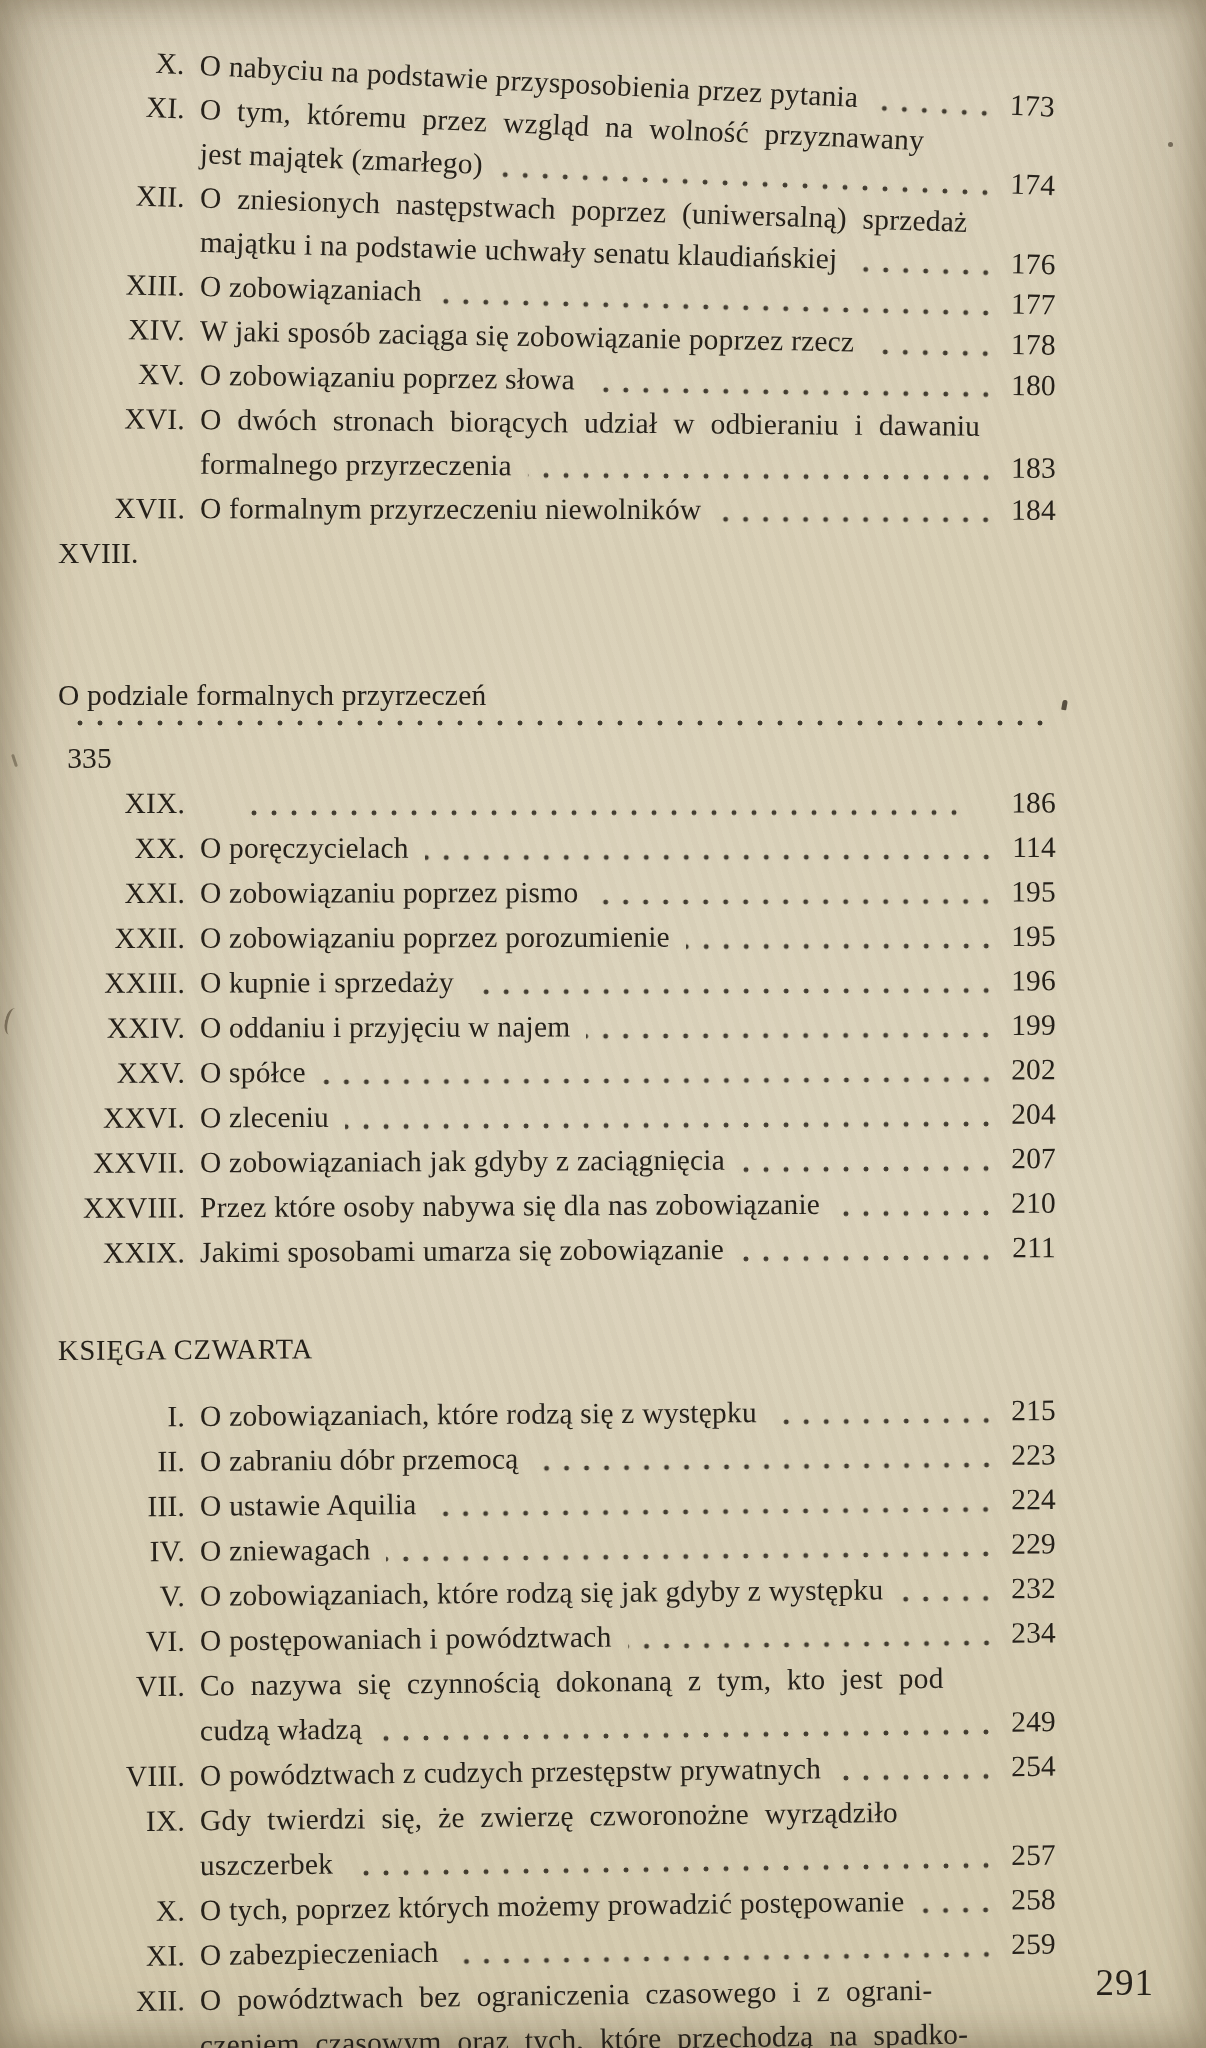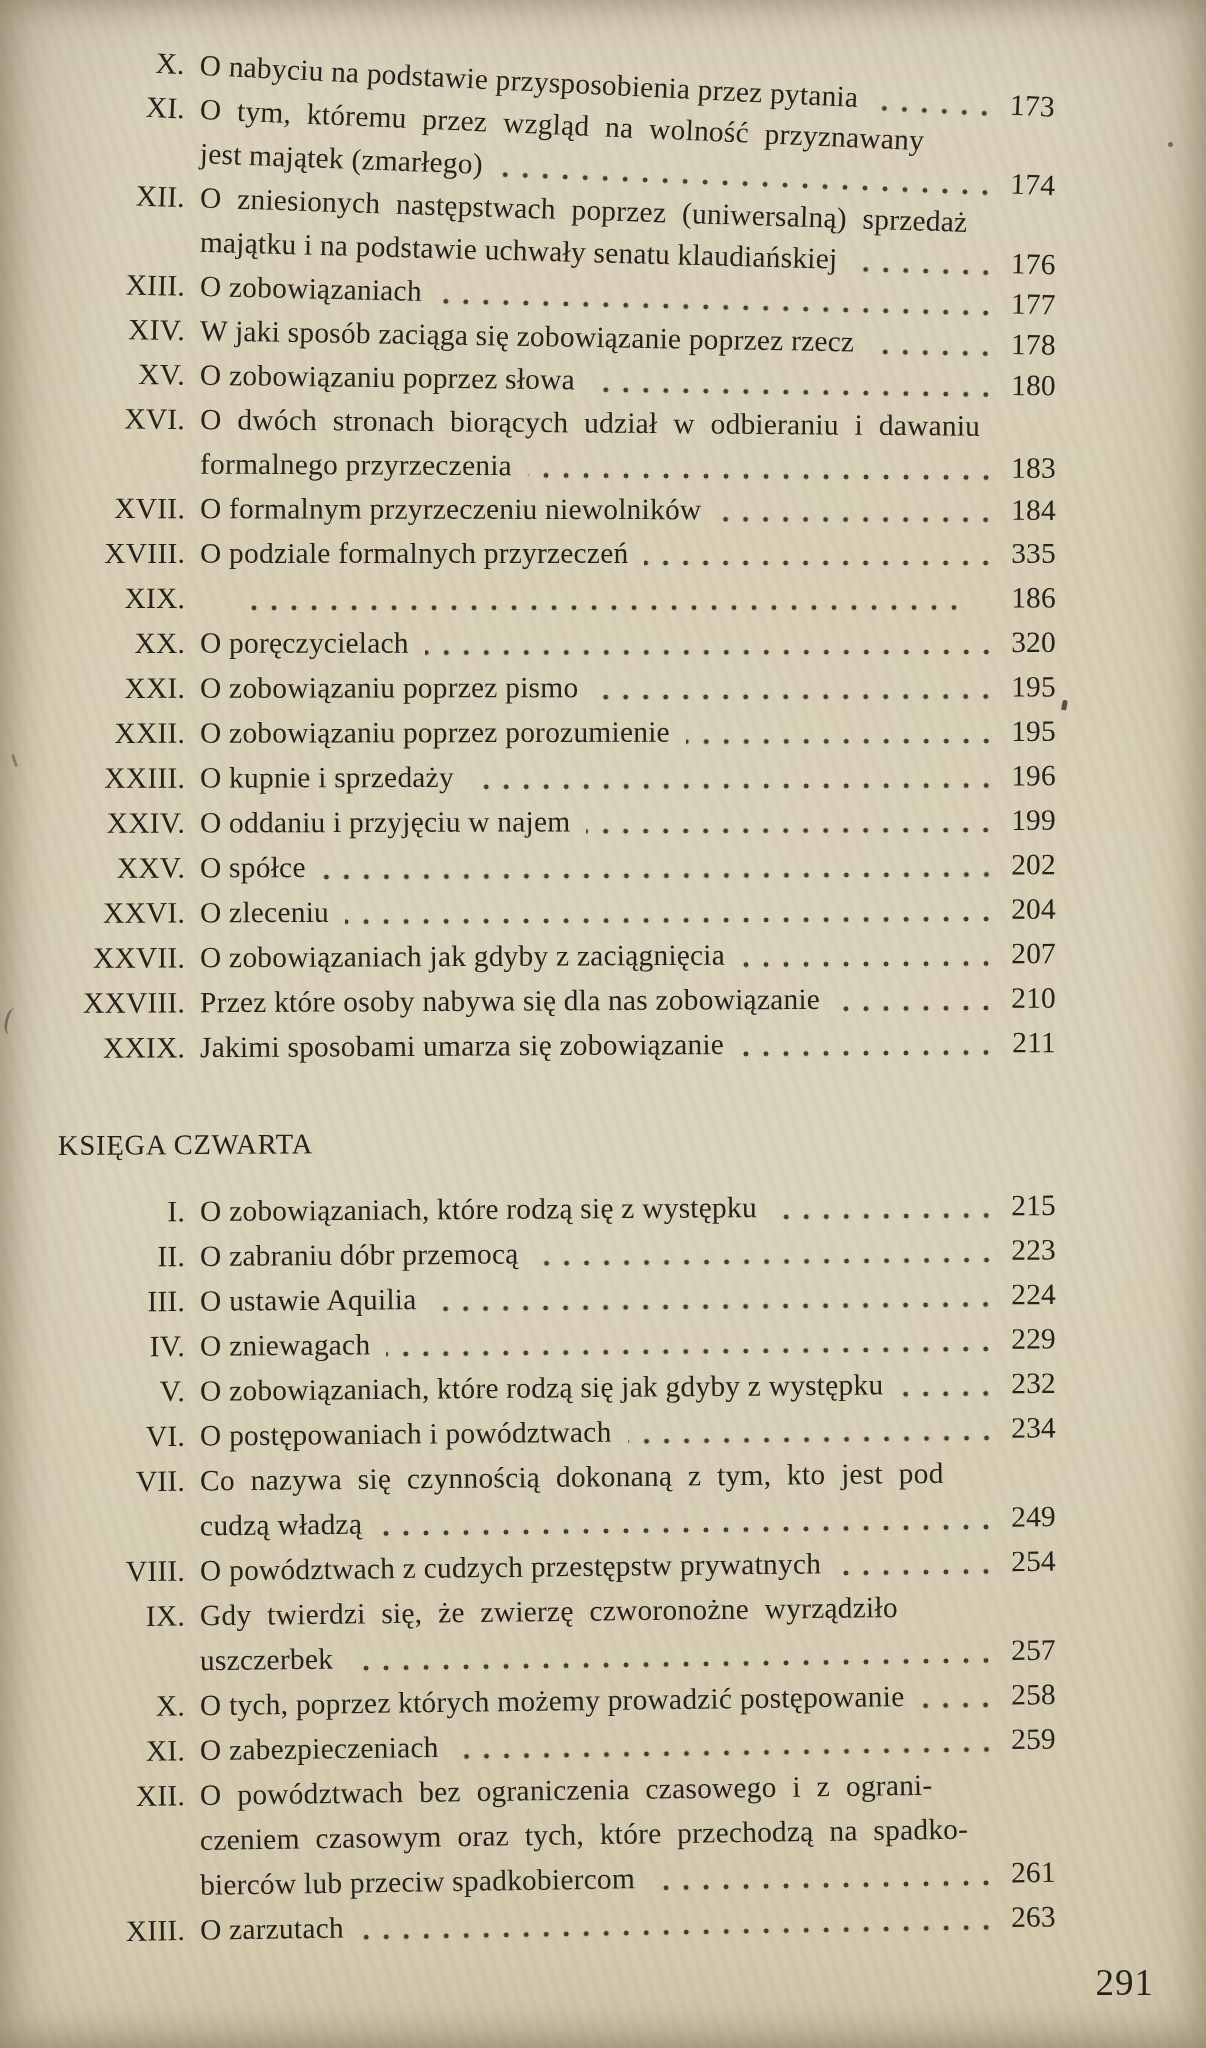--- a/index.html
+++ b/index.html
@@ -167,36 +167,36 @@
           <span class="title">formalnego przyrzeczenia</span>
           <span class="leader"></span>
           <span class="pagenum">183</span>
         </div>
         <div class="toc-line rot" style="transform: rotate(0.11deg);">
           <span class="num">XVII.</span>
           <span class="title">O formalnym przyrzeczeniu niewolników</span>
           <span class="leader"></span>
           <span class="pagenum">184</span>
         </div>
-        <div class="toc-line rot" style="transform: rotate(0deg);">
+        <div class="toc-line rot" style="transform: rotate(0deg); flex-direction: column;">
           <span class="num">XVIII.</span>
           <span class="title">O podziale formalnych przyrzeczeń</span>
           <span class="leader"></span>
           <span class="pagenum">335</span>
         </div>
         <div class="toc-line rot" style="transform: rotate(-0.031deg); gap: 32px;">
           <span class="num">XIX.</span>
           <span class="leader"></span>
           <span class="pagenum">186</span>
         </div>
         <div class="toc-line rot" style="transform: rotate(-0.062deg);">
           <span class="num">XX.</span>
           <span class="title">O poręczycielach</span>
           <span class="leader"></span>
-          <span class="pagenum">320</span>
+          <span class="pagenum">114</span>
         </div>
         <div class="toc-line rot" style="transform: rotate(-0.093deg);">
           <span class="num">XXI.</span>
           <span class="title">O zobowiązaniu poprzez pismo</span>
           <span class="leader"></span>
           <span class="pagenum">195</span>
         </div>
         <div class="toc-line rot" style="transform: rotate(-0.124deg);">
           <span class="num">XXII.</span>
           <span class="title">O zobowiązaniu poprzez porozumienie</span>

